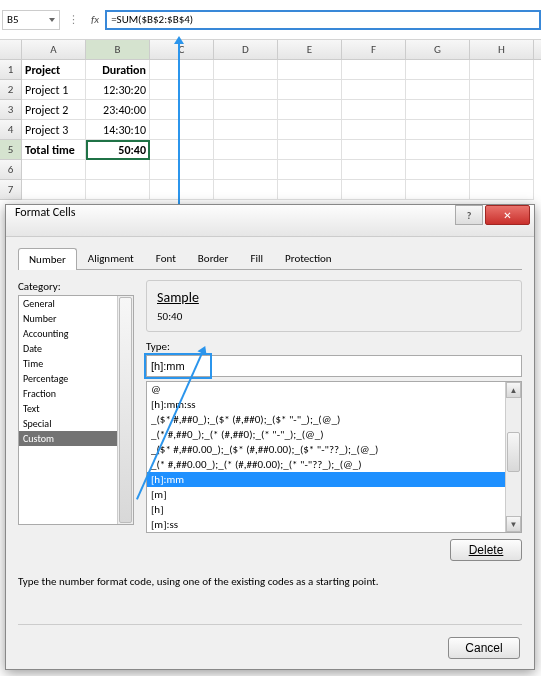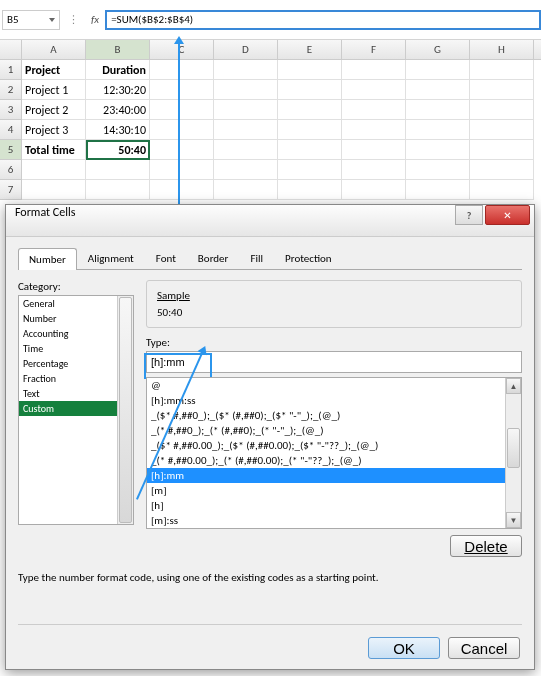--- a/index.html
+++ b/index.html
@@ -50,39 +50,39 @@
 .tab.active { background: #fff; border-color: #aaa; position: relative; top: 1px; border-radius: 3px 3px 0 0; }
 
 .panel { padding-top: 10px; display: flex; gap: 8px; }
 .col-left { width: 120px; }
 .col-right { flex: 1; }
 .label { font-size: 11px; margin-bottom: 2px; display: block; }
 .cat-list { width: 116px; height: 230px; border: 1px solid #aaa; background: #fff; overflow: hidden; font-size: 10px; position: relative; }
 .cat-list .scrolltrack { position: absolute; right: 0; top: 0; bottom: 0; width: 16px; background: #eee; border-left: 1px solid #ccc; }
 .cat-list .scrollthumb { position: absolute; top: 1px; bottom: 1px; left: 1px; right: 1px; background: linear-gradient(#f7f7f7,#d8d8d8); border: 1px solid #bbb; border-radius: 2px; }
 .cat-item { padding: 1px 4px; }
-.cat-item.selected { background: #15803d; color: #fff; }
+.cat-item.selected { background: #737373; color: #fff; }
 
 .sample-box { border: 1px solid #ccc; border-radius: 3px; padding: 8px 10px; margin-bottom: 8px; }
-.sample-title { font-size: 11px; margin-bottom: 4px; text-decoration: underline; }
+.sample-title { font-size: 14px; margin-bottom: 4px; text-decoration: underline; }
 .sample-val { font-size: 11px; }
 
 .type-input { width: 100%; height: 22px; border: 1px solid #aaa; padding: 2px 4px; font-size: 11px; margin-bottom: 4px; }
 .type-highlight { position: absolute; border: 2px solid #2b95ec; pointer-events: none; }
 
 .fmt-list { width: 100%; height: 152px; border: 1px solid #aaa; background: #fff; font-size: 11px; overflow: hidden; position: relative; }
 .fmt-list .inner { position: absolute; left:0; right:16px; top:0; }
 .fmt-item { padding: 1px 4px; white-space: nowrap; overflow: hidden; }
 .fmt-item.selected { background: #1e90ff; color: #fff; }
 .fmt-list .scrolltrack { position: absolute; right: 0; top: 0; bottom: 0; width: 16px; background: #eee; border-left: 1px solid #ccc; }
 .fmt-list .sbtn { height: 16px; background: linear-gradient(#f7f7f7,#d8d8d8); border: 1px solid #bbb; display:flex; align-items:center; justify-content:center; font-size:8px; color:#555; }
 .fmt-list .sthumb { position:absolute; left:1px; right:1px; height:40px; top:50px; background: linear-gradient(#f7f7f7,#d8d8d8); border:1px solid #bbb; border-radius:2px; }
 
 .delete-row { text-align: right; margin-top: 6px; }
-.btn-std { min-width: 72px; height: 22px; border: 1px solid #8a8a8a; background: linear-gradient(#fdfdfd,#e3e3e3); border-radius: 3px; font-size: 15px; padding: 0 10px; cursor: pointer; }
+.btn-std { min-width: 72px; height: 22px; border: 1px solid #8a8a8a; background: linear-gradient(#fdfdfd,#e3e3e3); border-radius: 3px; font-size: 12px; padding: 0 10px; cursor: pointer; }
 
 .hint { font-size: 11px; margin-top: 14px; clear: both; }
 
 .dialog-footer { position: absolute; bottom: 10px; right: 14px; display: flex; gap: 8px; }
 .dialog-footer .btn-std.ok { background: linear-gradient(#eaf3fb,#c9e0f4); border-color: #5b9bd5; }
 .dialog hr.sep { border: none; border-top: 1px solid #ccc; position: absolute; bottom: 44px; left: 12px; right: 12px; }
 </style>
 </head>
 <body>
 
@@ -212,24 +212,26 @@
         <div class="tab">Fill</div>
         <div class="tab">Protection</div>
       </div>
     <div class="panel">
       <div class="col-left">
         <span class="label">Category:</span>
         <div class="cat-list" id="cat-list">
           <div class="cat-item">General</div>
             <div class="cat-item">Number</div>
             <div class="cat-item">Accounting</div>
+            <div class="cat-item">Date</div>
             <div class="cat-item">Time</div>
             <div class="cat-item">Percentage</div>
             <div class="cat-item">Fraction</div>
             <div class="cat-item">Text</div>
+            <div class="cat-item">Special</div>
             <div class="cat-item selected">Custom</div>
             <div class="scrolltrack">
               <div class="scrollthumb"></div>
             </div>
         </div>
       </div>
       <div class="col-right" style="position:relative;">
         <div class="sample-box">
           <div class="sample-title">Sample</div>
           <div class="sample-val">50:40</div>
@@ -259,18 +261,17 @@
         </div>
         <div class="delete-row">
           <button class="btn-std"><span style="text-decoration:underline;">Delete</span></button>
         </div>
       </div>
     </div>
     <div class="hint">Type the number format code, using one of the existing codes as a starting point.</div>
   </div>
   <hr class="sep">
   <div class="dialog-footer">
-    <button class="btn-std ok">OK</button>
     <button class="btn-std">Cancel</button>
   </div>
 
   <div class="arrow-diag" style="left: 130px; top: 132px; height: 162px; transform: rotate(24deg);"></div>
 </div>
 
 </body></html>

